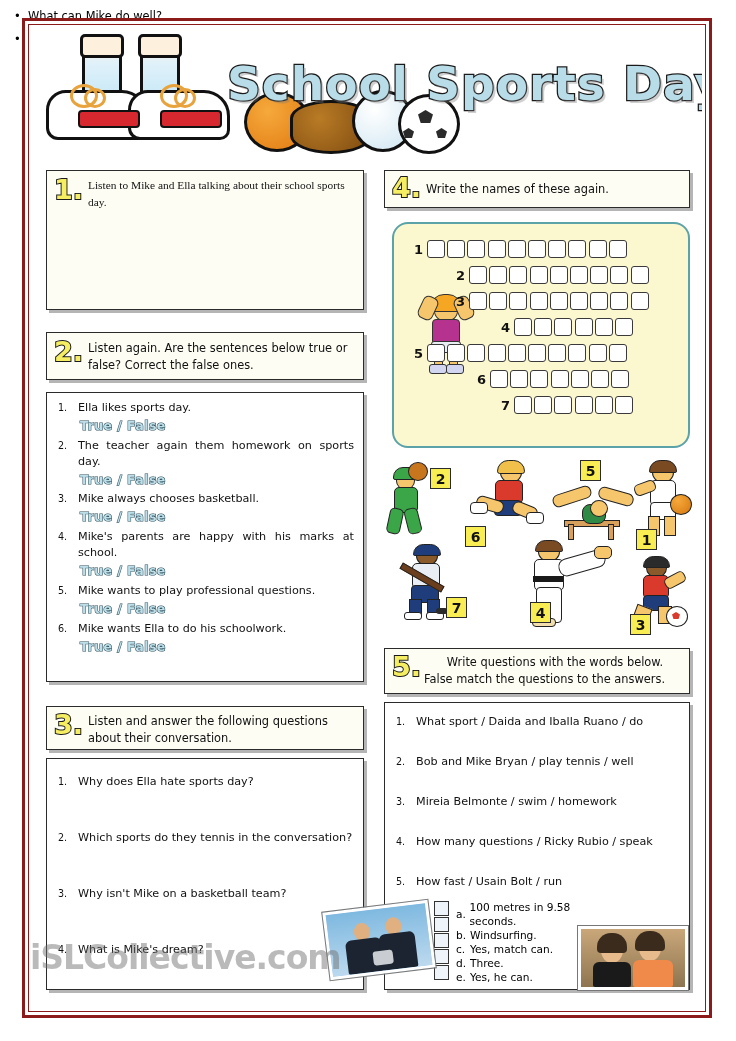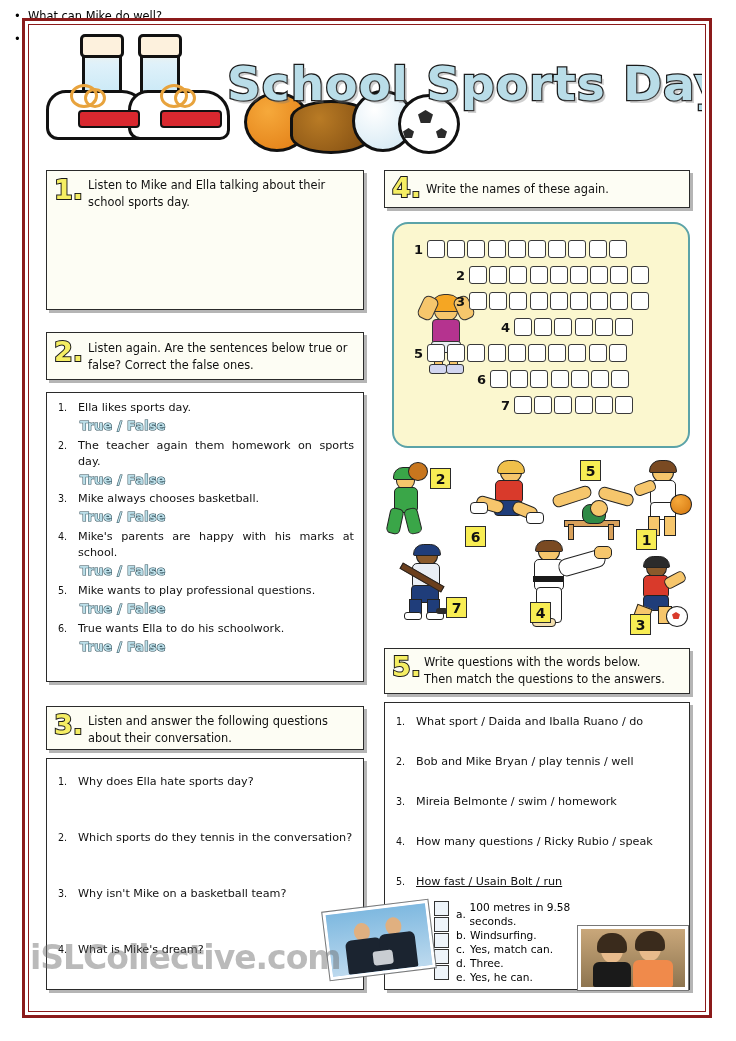--- a/index.html
+++ b/index.html
@@ -96,21 +96,21 @@
   <div class="hex" style="left:371px;top:100px;width:11px;height:10px;clip-path:polygon(50% 0,100% 35%,82% 100%,18% 100%,0 35%);"></div>
   <div class="hex" style="left:404px;top:100px;width:11px;height:10px;clip-path:polygon(50% 0,100% 35%,82% 100%,18% 100%,0 35%);"></div>
 
   <div class="title">School Sports Day</div>
 </div>
 
 <div class="box cream" style="left:46px;top:170px;width:318px;height:140px;"></div>
 <div class="num" style="left:54px;top:176px;">
   <span>1.</span>
 </div>
-<div class="instr" style="left:88px;top:177px;width:262px;">Listen to Mike and Ella talking about their school sports day.</div>
+<div class="instr" style="left:88px;top:177px;width:262px;font-family:Liberation Serif, serif;">Listen to Mike and Ella talking about their school sports day.</div>
 <div class="bullet" style="left:62px;top:216px;width:280px;">
   <span class="bd">•</span>
   <span>What can Mike do well?</span>
 </div>
 <div class="bullet" style="left:62px;top:254px;width:280px;">
   <span class="bd">•</span>
   <span>What can Ella do well?</span>
 </div>
 
 <div class="box cream" style="left:46px;top:332px;width:318px;height:48px;"></div>
@@ -152,21 +152,21 @@
   <div>
     <div class="qrow">
         <span class="qn">5.</span>
         <span class="qt">Mike wants to play professional questions.</span>
       </div>
     <div class="tf">True / False</div>
   </div>
   <div>
     <div class="qrow">
         <span class="qn">6.</span>
-        <span class="qt">True wants Ella to do his schoolwork.</span>
+        <span class="qt">Mike wants Ella to do his schoolwork.</span>
       </div>
     <div class="tf">True / False</div>
   </div>
 </div>
 
 <div class="box cream" style="left:46px;top:706px;width:318px;height:44px;"></div>
 <div class="num" style="left:54px;top:711px;">
   <span>3.</span>
 </div>
 <div class="instr" style="left:88px;top:713px;width:266px;">Listen and answer the following questions about their conversation.</div>
@@ -375,22 +375,22 @@
     <div style="position:absolute;left:36px;top:50px;width:20px;height:19px;border-radius:50%;background:#fff;border:1.5px solid #222;"></div>
     <div style="position:absolute;left:42px;top:56px;width:8px;height:7px;background:#d93a2b;clip-path:polygon(50% 0,100% 35%,82% 100%,18% 100%,0 35%);"></div>
   </div>
   <div class="badge" style="left:252px;top:158px;">3</div>
 </div>
 
 <div class="box cream" style="left:384px;top:648px;width:306px;height:46px;"></div>
 <div class="num" style="left:392px;top:653px;">
   <span>5.</span>
 </div>
-<div class="instr" style="left:424px;top:654px;width:262px;">Write questions with the words below.</div>
-<div class="instr" style="left:424px;top:671px;width:262px;">Then match the questions to the answers.</div>
+<div class="instr" style="left:424px;top:654px;width:262px;text-align:center;">Write questions with the words below.</div>
+<div class="instr" style="left:424px;top:671px;width:262px;">False match the questions to the answers.</div>
 
 <div class="box" style="left:384px;top:702px;width:306px;height:288px;"></div>
 <div class="qlist" style="left:396px;top:714px;width:284px;">
   <div class="qrow" style="margin-bottom:24px;">
     <span class="qn">1.</span>
     <span class="qt" style="text-align:left;">What sport / Daida and Iballa Ruano / do</span>
   </div>
   <div class="qrow" style="margin-bottom:24px;">
     <span class="qn">2.</span>
     <span class="qt" style="text-align:left;">Bob and Mike Bryan / play tennis / well</span>
@@ -398,21 +398,21 @@
   <div class="qrow" style="margin-bottom:24px;">
     <span class="qn">3.</span>
     <span class="qt" style="text-align:left;">Mireia Belmonte / swim / homework</span>
   </div>
   <div class="qrow" style="margin-bottom:24px;">
     <span class="qn">4.</span>
     <span class="qt" style="text-align:left;">How many questions / Ricky Rubio / speak</span>
   </div>
   <div class="qrow">
     <span class="qn">5.</span>
-    <span class="qt" style="text-align:left;text-decoration:underline;">How fast / Usain Bolt / run</span>
+    <span class="qt" style="text-align:left;">How fast / Usain Bolt / run</span>
   </div>
 </div>
 
 <div class="matchcol" style="left:434px;top:901px;">
   <div class="matchcell"></div>
   <div class="matchcell"></div>
   <div class="matchcell"></div>
   <div class="matchcell"></div>
   <div class="matchcell"></div>
 </div>

